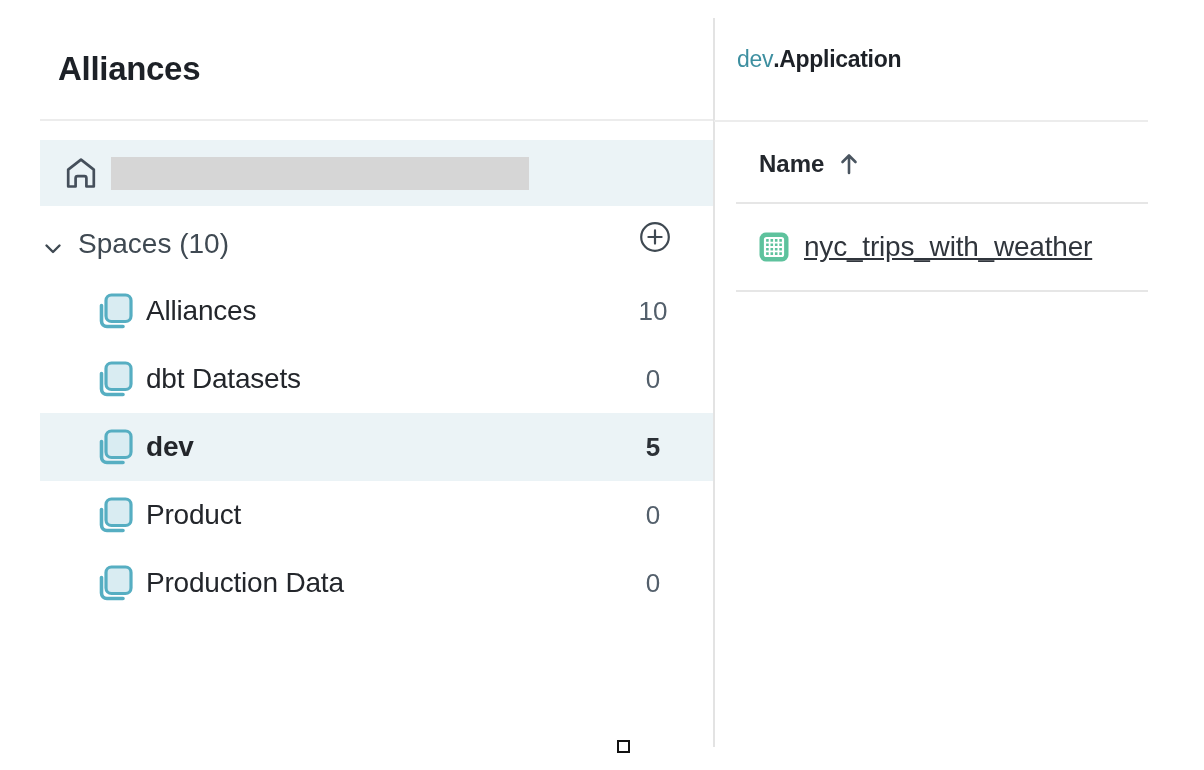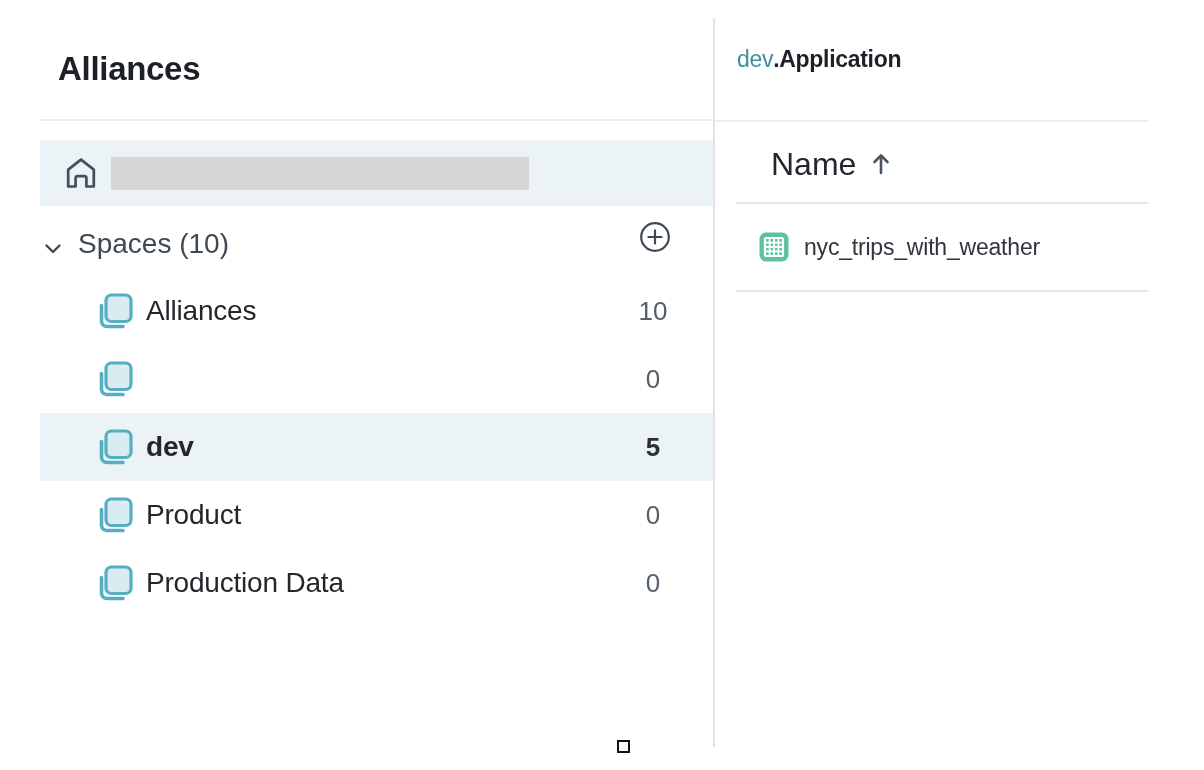--- a/index.html
+++ b/index.html
@@ -53,27 +53,27 @@
   .v-divider{position:absolute;left:713px;top:18px;width:2px;height:729px;background:#e3e3e3;}
 
   
   .breadcrumb{position:absolute;left:737px;top:46px;font-size:23px;letter-spacing:-0.3px;}
   .crumb-space{color:var(--breadcrumb_teal);font-weight:400;cursor:pointer;}
   .crumb-sep,.crumb-entity{color:var(--text_dark);font-weight:700;}
   .rp-divider{position:absolute;left:714px;top:120px;width:490px;height:2px;background:var(--divider);}
 
   .col-header{position:absolute;left:759px;top:148px;height:32px;display:flex;
     align-items:center;cursor:pointer;}
-  .col-header .col-label{font-size:32px;font-weight:400;color:#23272d;margin-left:12px;}
+  .col-header .col-label{font-size:24px;font-weight:700;color:#23272d;}
   .col-header .sort-ic{margin-left:14px;display:flex;}
   .th-divider{position:absolute;left:736px;top:202px;width:468px;height:2px;background:#e6e6e6;}
 
   .dataset-row{position:absolute;left:737px;top:204px;width:467px;height:86px;
     display:flex;align-items:center;padding-left:22px;cursor:pointer;}
-  .dataset-row .ds-name{margin-left:15px;font-size:23px;color:#30353c;letter-spacing:-0.2px;}
+  .dataset-row .ds-name{margin-left:15px;font-size:28px;color:#30353c;letter-spacing:-0.2px;text-decoration:underline;}
   .row-divider{position:absolute;left:736px;top:290px;width:468px;height:2px;background:#e6e6e6;}
 </style>
 </head>
 <body>
 
 <div class="canvas">
 
   <aside>
     <h1 class="lp-title">Alliances</h1>
     <div class="lp-divider"></div>
@@ -116,20 +116,21 @@
         <span class="sp-name">Alliances</span>
         <span class="sp-count">10</span>
       </div>
       <div class="space-row">
         <span class="sp-icon">
           <svg width="39" height="41" viewBox="0 0 39 41" fill="none">
             <path d="M7.5 14.5 V30 a5.5 5.5 0 0 0 5.5 5.5 H29" stroke="var(--accent_teal)" stroke-width="3.6" stroke-linecap="round"></path>
             <rect x="12" y="4" width="25" height="26.5" rx="5.5" fill="var(--icon_fill)" stroke="var(--accent_teal)" stroke-width="3.2"></rect>
           </svg>
         </span>
+        <span class="sp-name">dbt Datasets</span>
         <span class="sp-count">0</span>
       </div>
       <div class="space-row selected">
         <span class="sp-icon">
           <svg width="39" height="41" viewBox="0 0 39 41" fill="none">
             <path d="M7.5 14.5 V30 a5.5 5.5 0 0 0 5.5 5.5 H29" stroke="var(--accent_teal)" stroke-width="3.6" stroke-linecap="round"></path>
             <rect x="12" y="4" width="25" height="26.5" rx="5.5" fill="var(--icon_fill)" stroke="var(--accent_teal)" stroke-width="3.2"></rect>
           </svg>
         </span>
         <span class="sp-name">dev</span>

